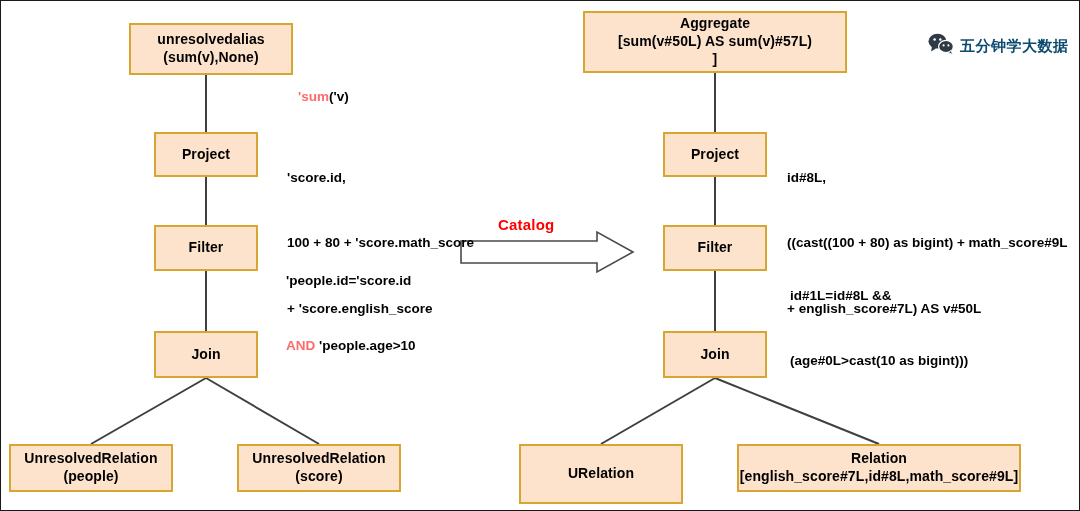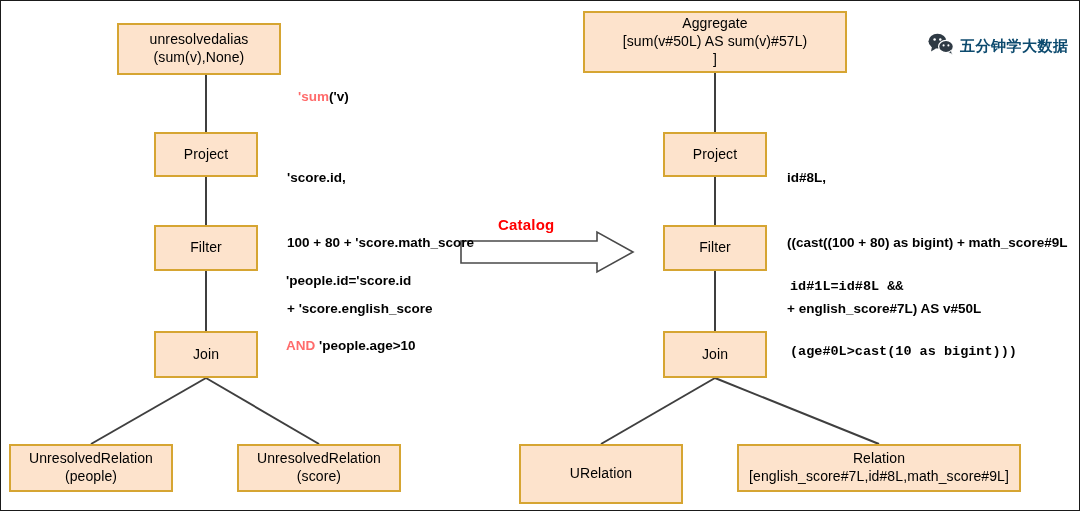--- a/index.html
+++ b/index.html
@@ -27,21 +27,21 @@
     height: 511px;
     pointer-events: none;
   }
   .node {
     position: absolute;
     box-sizing: border-box;
     background: #fde3cc;
     border: 2px solid #d6a532;
     color: #000000;
     font-size: 14px;
-    font-weight: normal;
+    font-weight: bold;
     line-height: 1.28;
     text-align: center;
     display: flex;
     flex-direction: column;
     align-items: center;
     justify-content: center;
     letter-spacing: 0.1px;
   }
   .node .ln { display: block; white-space: pre; }
   .annot {
@@ -91,21 +91,21 @@
     <line x1="714" y1="72" x2="714" y2="131" stroke="#3f3f3f" stroke-width="2"></line>
     <line x1="714" y1="176" x2="714" y2="224" stroke="#3f3f3f" stroke-width="2"></line>
     <line x1="714" y1="270" x2="714" y2="330" stroke="#3f3f3f" stroke-width="2"></line>
 
     <line x1="714" y1="377" x2="600" y2="443" stroke="#3f3f3f" stroke-width="2"></line>
     <line x1="714" y1="377" x2="878" y2="443" stroke="#3f3f3f" stroke-width="2"></line>
 
     <polygon points="460,240 596,240 596,231 632,251 596,271 596,262 460,262" fill="#ffffff" stroke="#4a4a4a" stroke-width="1.6"></polygon>
   </svg>
 
-  <div class="node" style="left:116px; top:22px; width:164px; height:52px;">
+  <div class="node" style="left:128px; top:22px; width:164px; height:52px;">
     <span class="ln">unresolvedalias</span>
     <span class="ln">(sum(v),None)</span>
   </div>
 
   <div class="annot" style="left:297px; top:41px;">
     <span class="ln"><span class="red">'sum</span><span>('v)</span></span>
   </div>
 
   <div class="node" style="left:153px; top:131px; width:104px; height:45px;">
     <span class="ln">Project</span>
@@ -155,21 +155,21 @@
   <div class="annot" style="left:786px; top:122px;">
     <span class="ln">id#8L,</span>
     <span class="ln">((cast((100 + 80) as bigint) + math_score#9L</span>
     <span class="ln">+ english_score#7L) AS v#50L</span>
   </div>
 
   <div class="node" style="left:662px; top:224px; width:104px; height:46px;">
     <span class="ln">Filter</span>
   </div>
 
-  <div class="annot" style="left:789px; top:231px;font-family:Liberation Mono, monospace;">
+  <div class="annot" style="left:789px; top:240px;">
     <span class="ln">id#1L=id#8L &amp;&amp;</span>
     <span class="ln">(age#0L&gt;cast(10 as bigint)))</span>
   </div>
 
   <div class="node" style="left:662px; top:330px; width:104px; height:47px;">
     <span class="ln">Join</span>
   </div>
 
   <div class="node" style="left:518px; top:443px; width:164px; height:60px;">
     <span class="ln">URelation</span>

